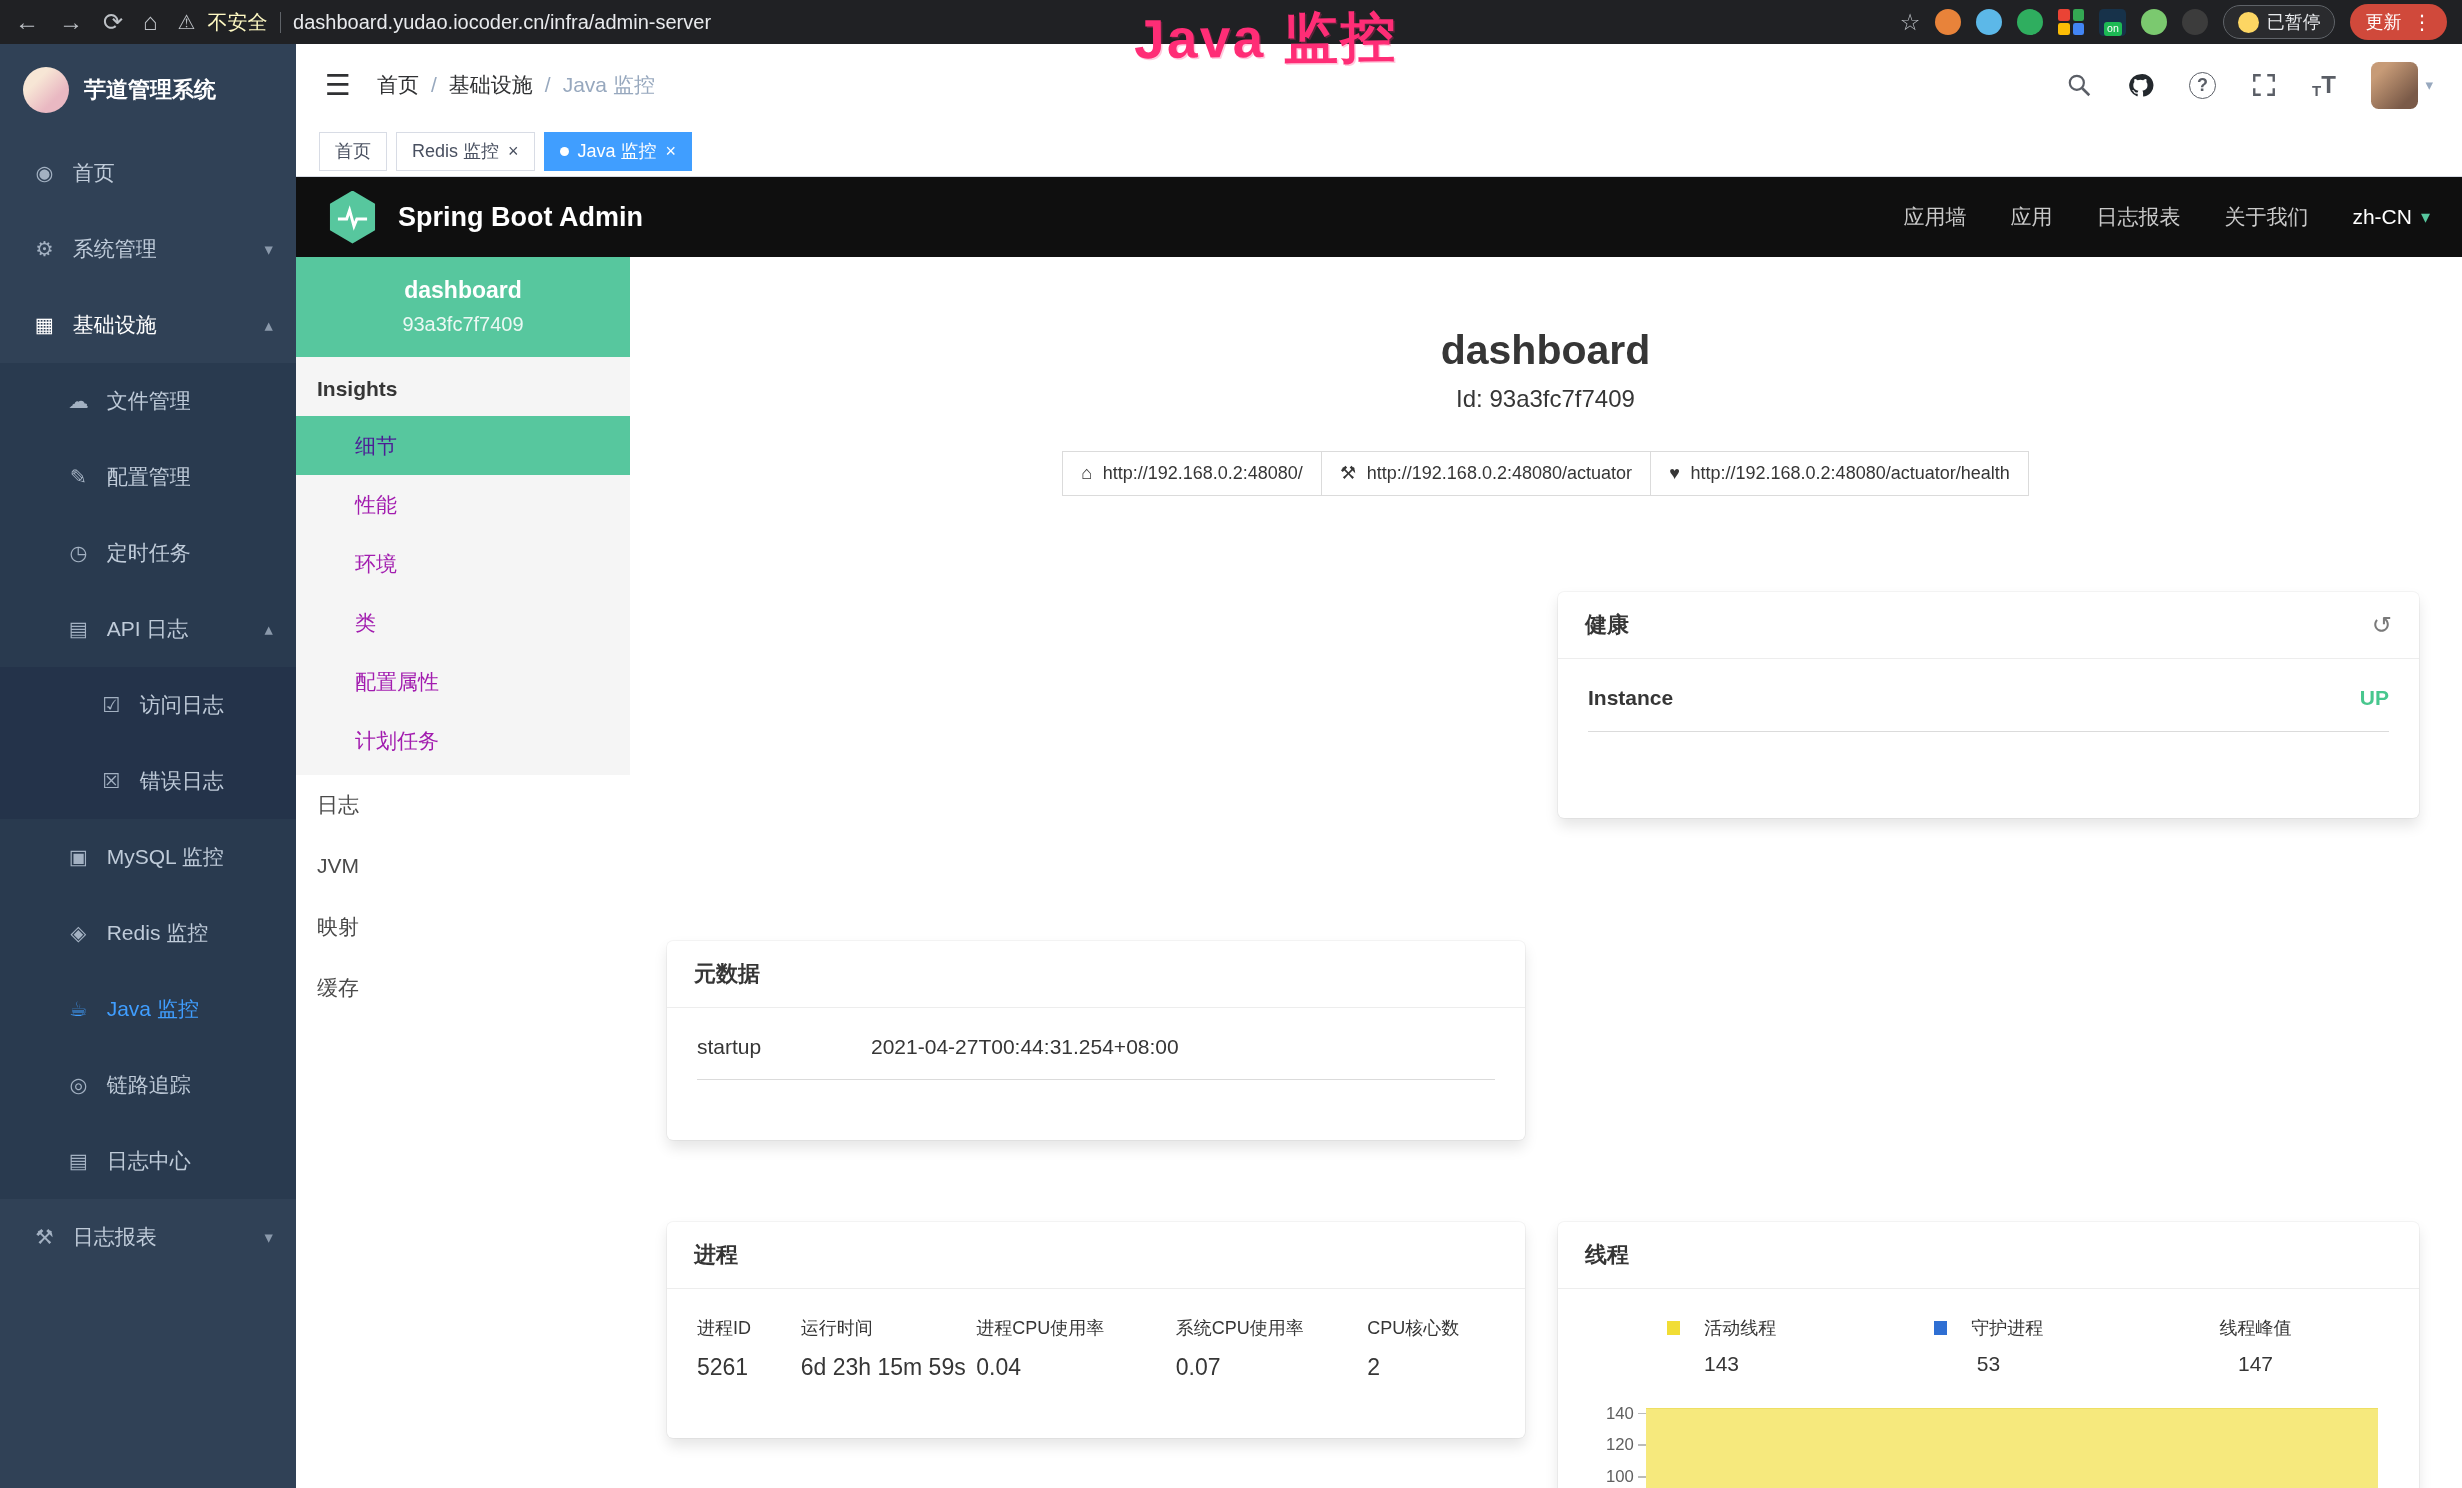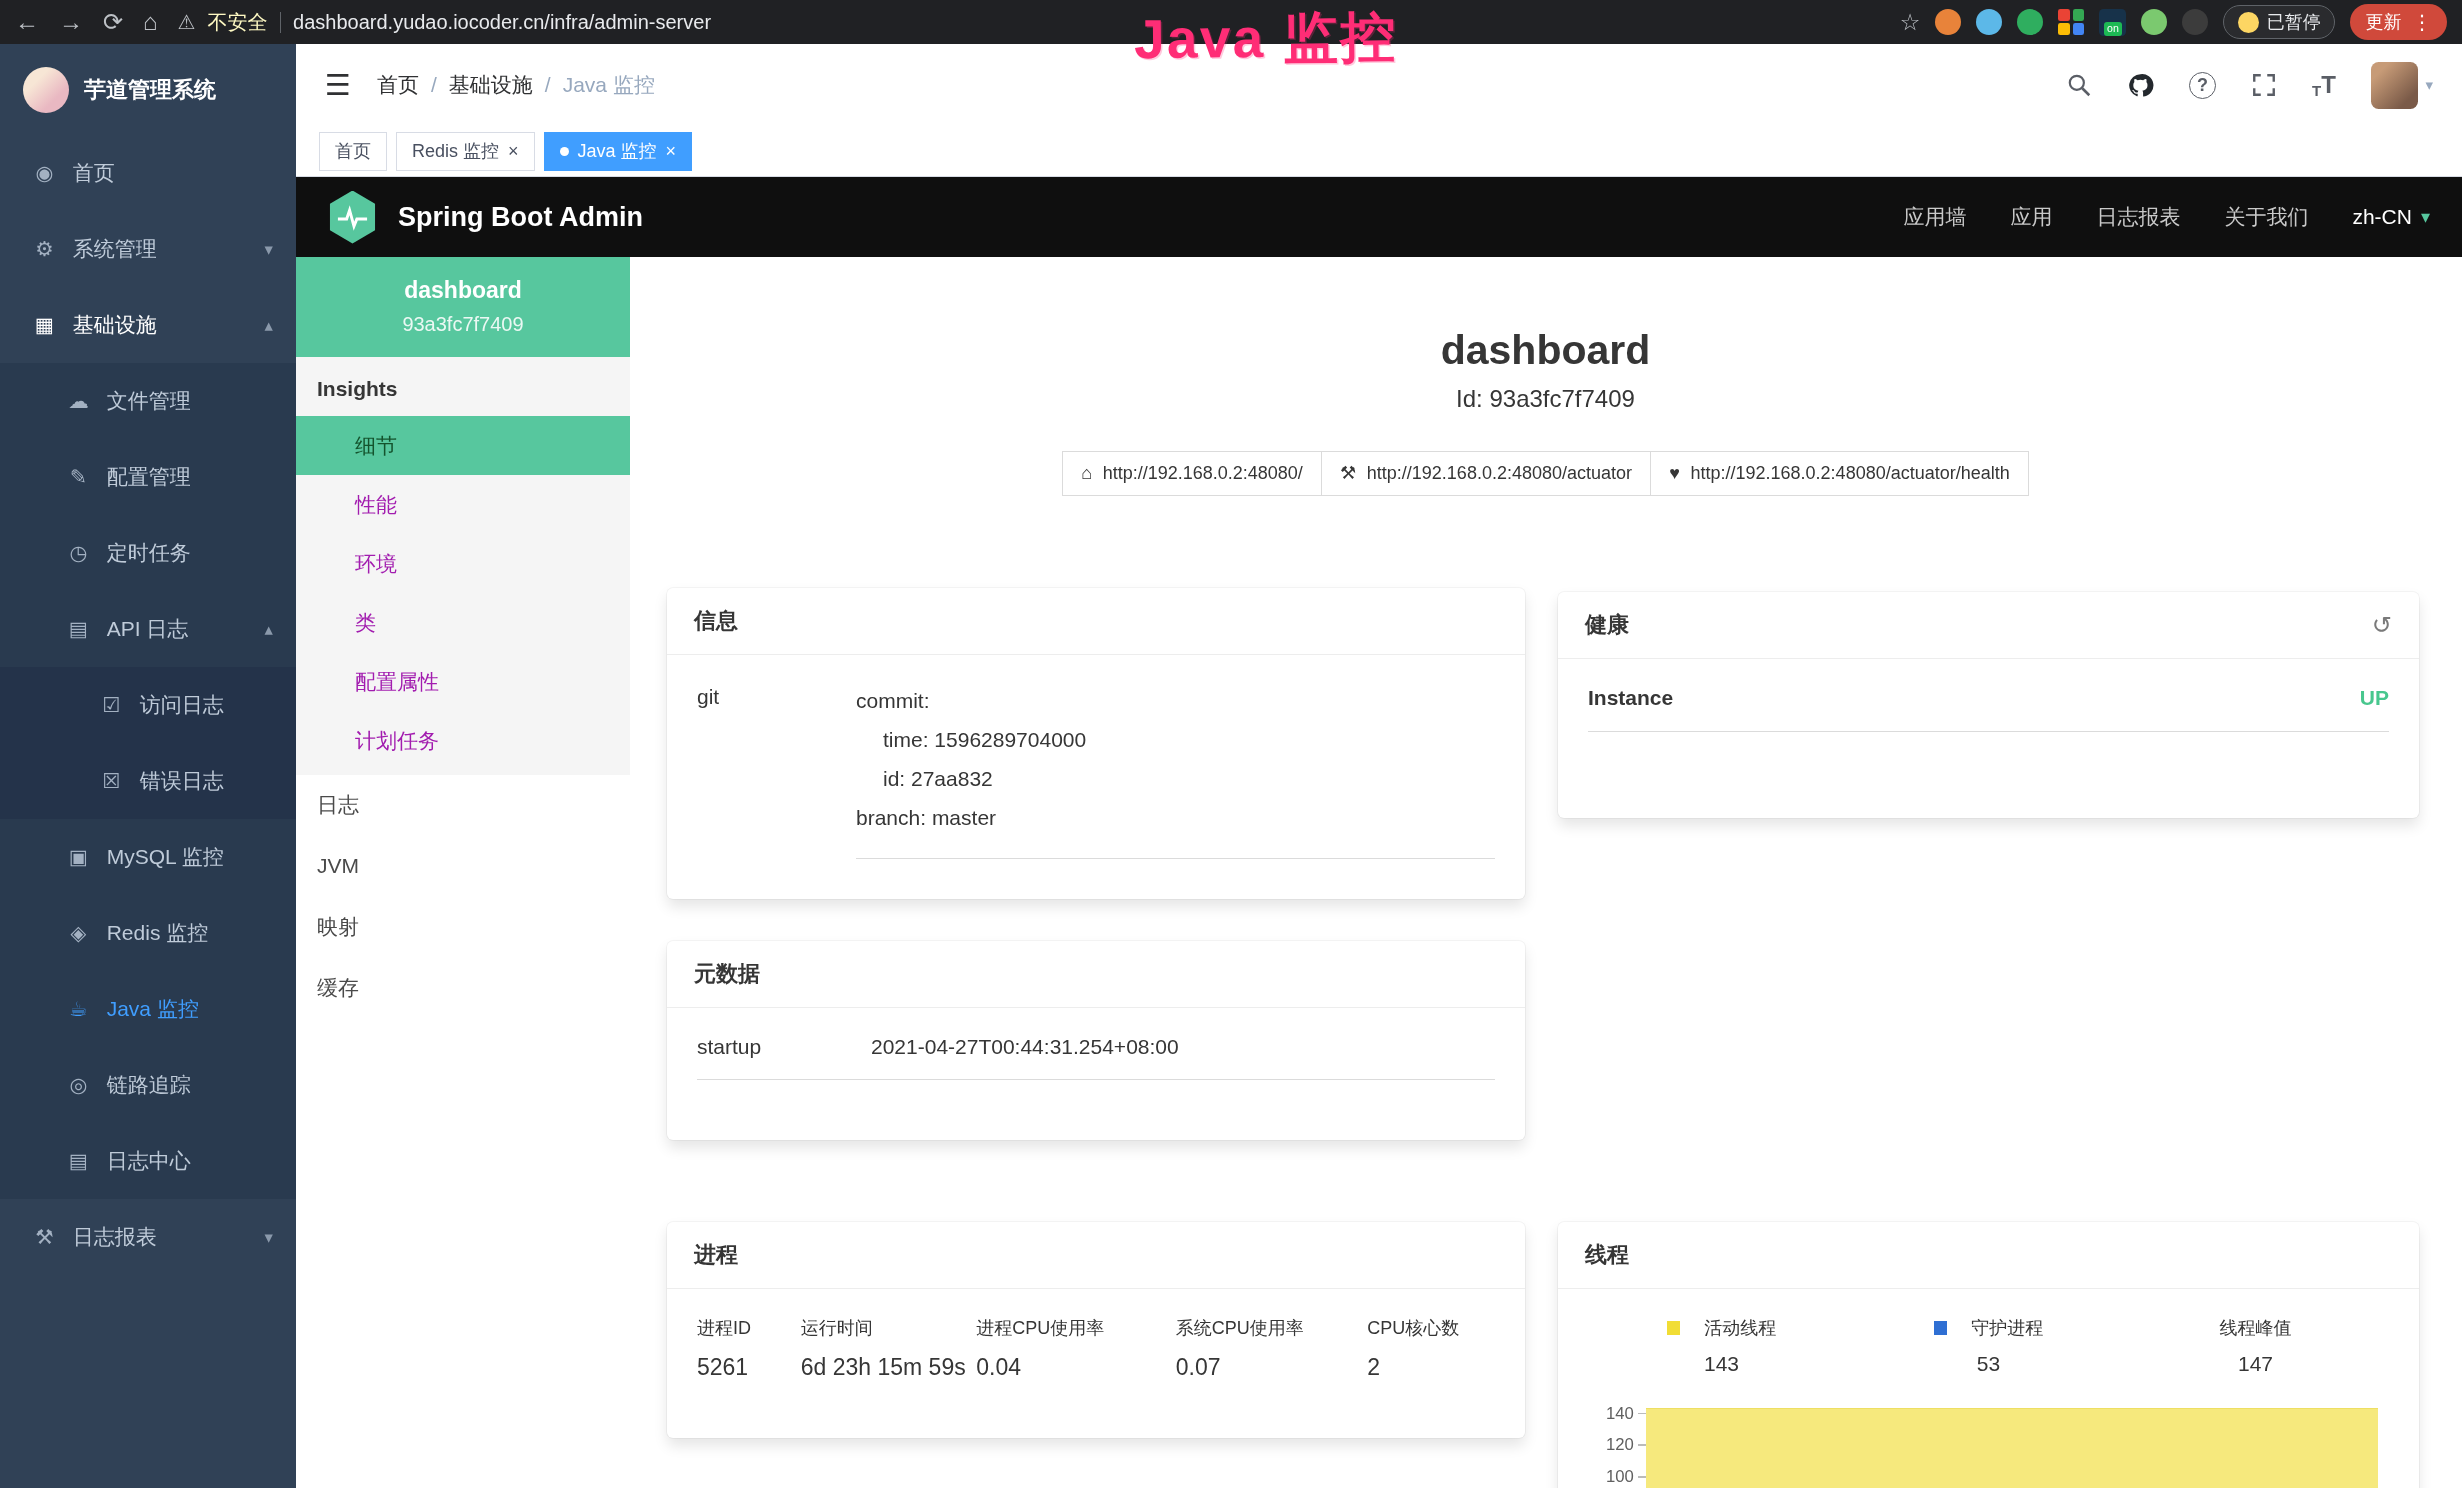--- a/index.html
+++ b/index.html
@@ -76,21 +76,21 @@
   .locale-caret { color:#57c79e; font-size:18px; }
 
   
   .sba-side { position:absolute; top:257px; left:296px; width:334px; bottom:0; background:#fff; z-index:12; }
   .sba-instance { background:#57c79e; color:#fff; padding:20px 15px 21px; text-align:center; cursor:pointer; }
   .sba-inst-name { font-weight:bold; font-size:23px; margin-bottom:9px; }
   .sba-inst-id { font-size:20px; opacity:.88; }
   .sba-group { background:#f5f5f5; padding-bottom:4.6px; }
   .sba-group-title { font-weight:bold; font-size:21px; color:#363636; padding:20px 21px 15px; }
   .sba-item { height:59px; display:flex; align-items:center; font-size:21px; color:#a21caf; padding-left:59px; cursor:pointer; }
-  .sba-item.active { background:#57c79e; color:#14532d; }
+  .sba-item.active { background:#57c79e; color:#4c1d95; }
   .sba-item-top { height:61px; display:flex; align-items:center; font-size:21px; color:#4a4a4a; padding-left:21px; cursor:pointer; }
 
   
   .sba-content { position:absolute; top:257px; left:629px; right:0; bottom:0; background:#fff; overflow:hidden; z-index:11; }
   .sc-title { margin-top:70px; text-align:center; font-size:41px; font-weight:bold; color:#363636; }
   .sc-id { text-align:center; font-size:24px; color:#363636; margin-top:10.6px; }
   .sc-links { display:flex; justify-content:center; margin-top:38px; }
   .sc-link { display:flex; align-items:center; gap:10.6px; border:0.8px solid #dbdbdb; padding:10.6px 18px; font-size:18px; color:#363636; background:#fff; cursor:pointer; white-space:nowrap; }
   .sc-link + .sc-link { margin-left:-0.8px; }
   .link-ico { font-size:18px; color:#363636; }
@@ -357,36 +357,20 @@
     <span class="sc-link">
       <span class="link-ico">⚒</span>
       <span>http://192.168.0.2:48080/actuator</span>
     </span>
     <span class="sc-link">
       <span class="link-ico">♥</span>
       <span>http://192.168.0.2:48080/actuator/health</span>
     </span>
   </div>
 
-  <div class="card" id="card-info">
-    <div class="card-header">
-      <span>信息</span>
-    </div>
-    <div class="card-body">
-      <div class="info-row">
-        <div class="info-key">git</div>
-        <div class="info-val">
-          <div>commit:</div>
-          <div class="indent">time: 1596289704000</div>
-          <div class="indent">id: 27aa832</div>
-          <div>branch: master</div>
-        </div>
-      </div>
-    </div>
-  </div>
 
   <div class="card" id="card-health">
     <div class="card-header">
       <span>健康</span>
       <span class="hist-ico">↺</span>
     </div>
     <div class="card-body">
       <div class="kv-row">
         <span class="kv-label">Instance</span>
         <span class="kv-up">UP</span>

